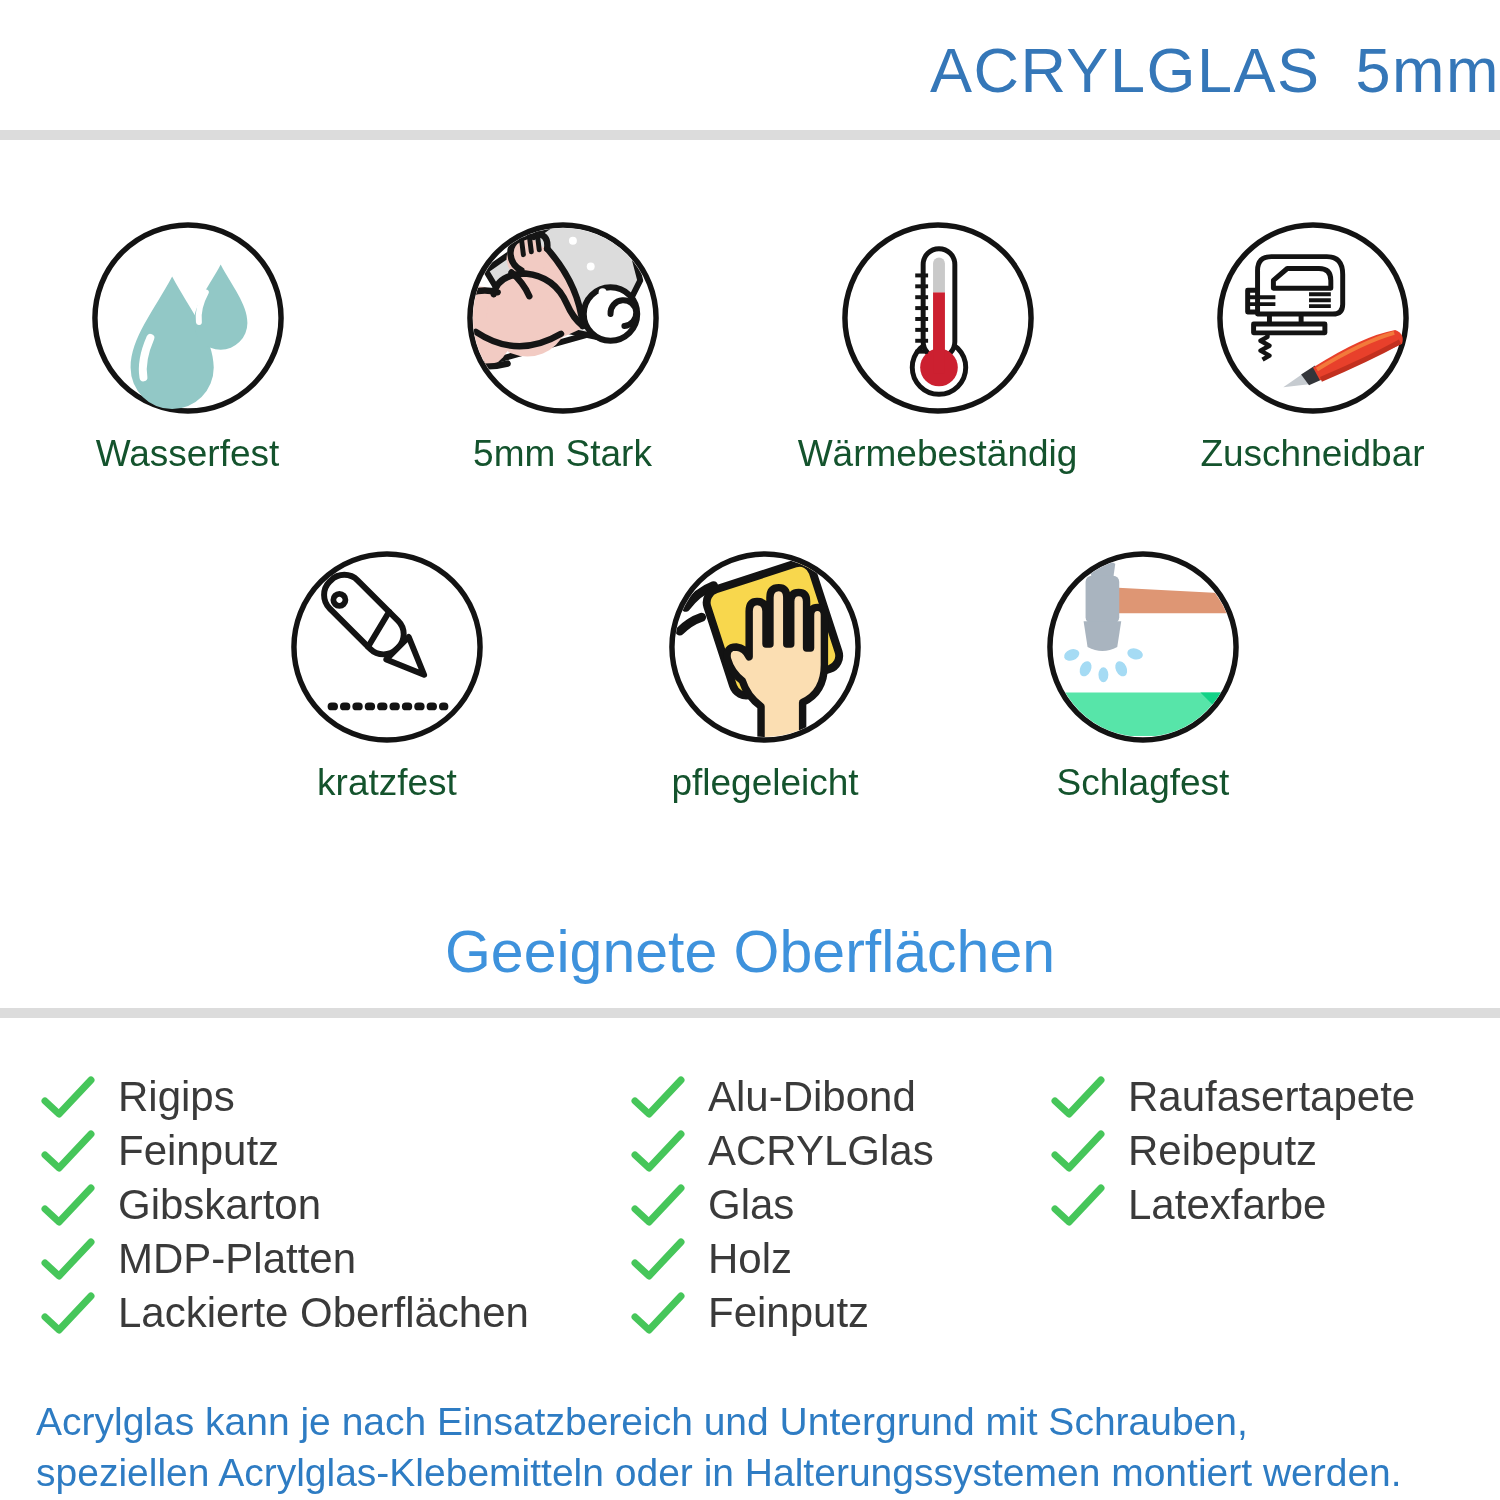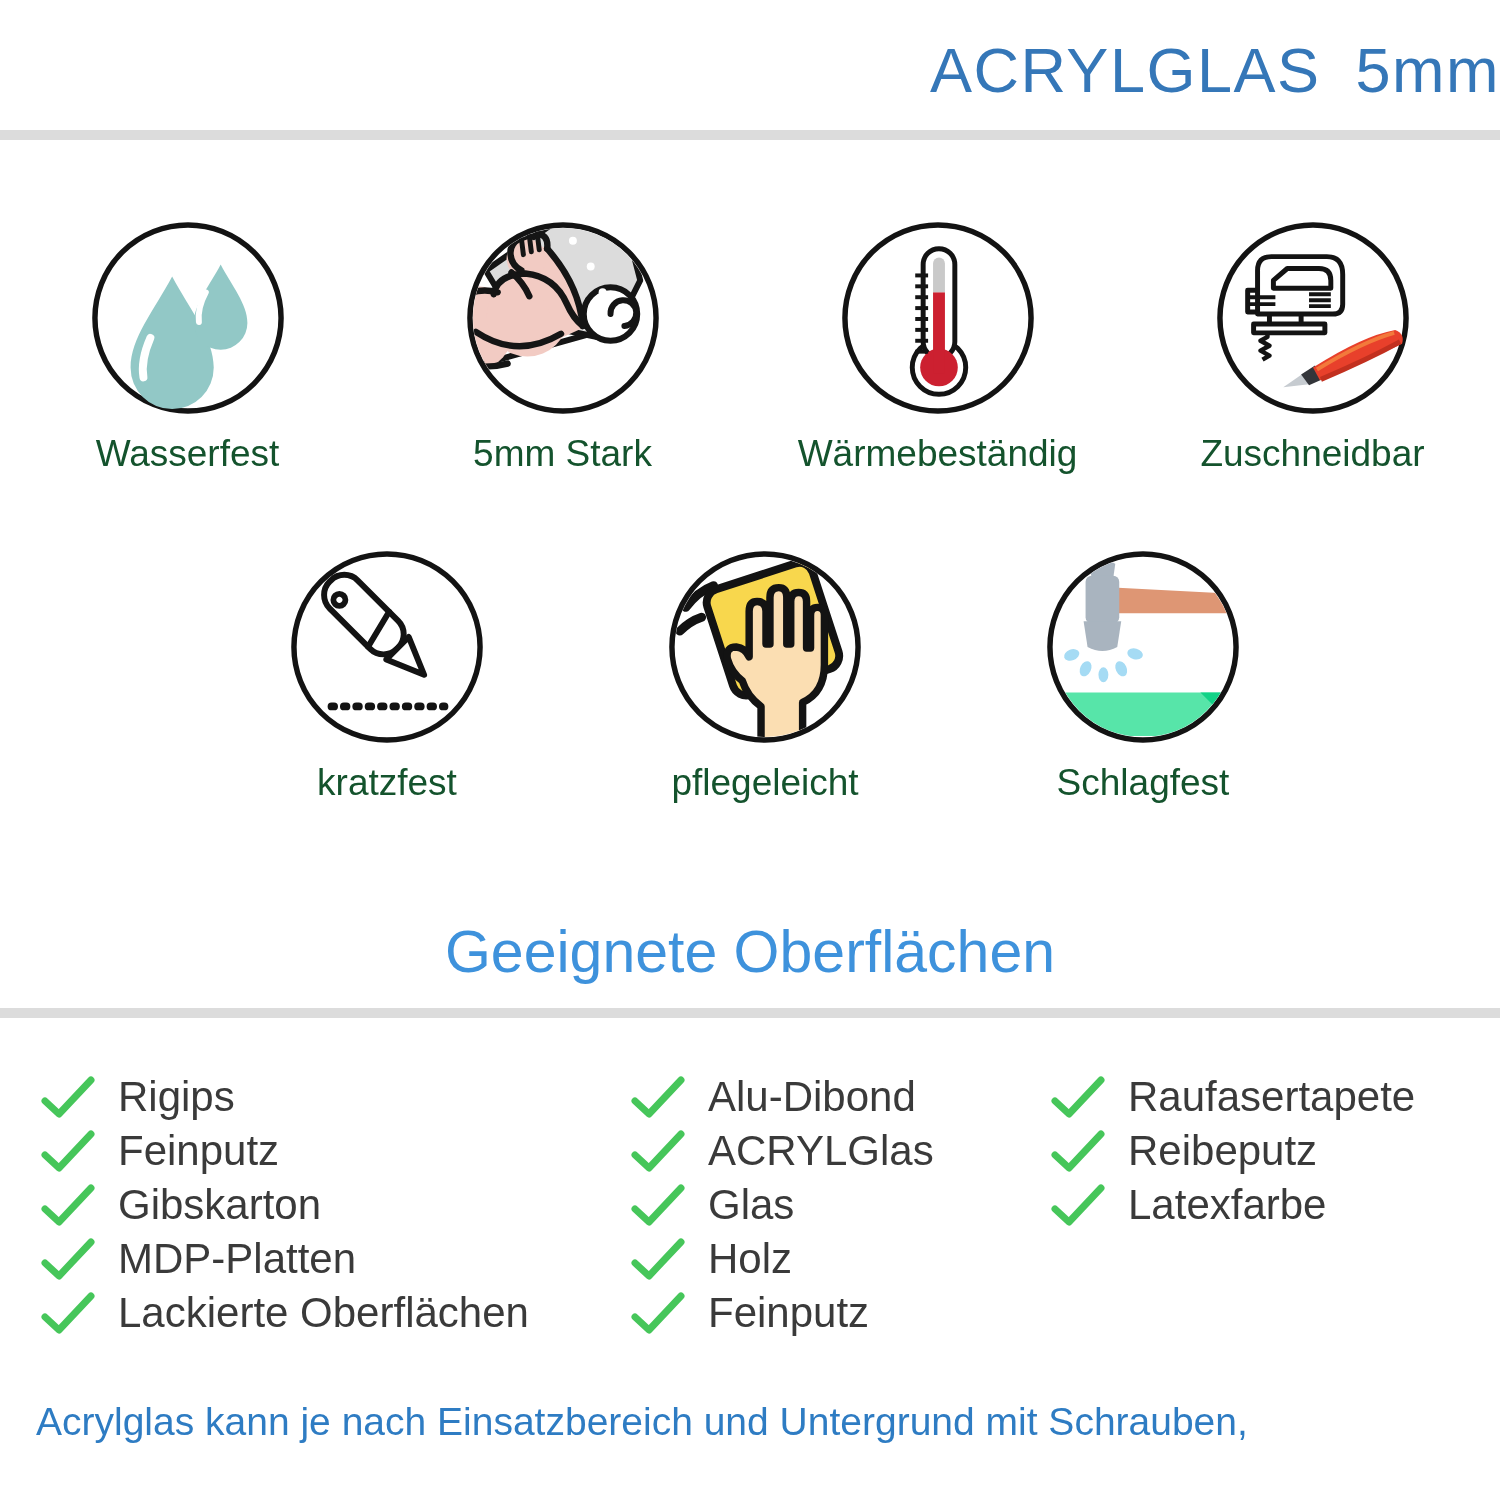--- a/index.html
+++ b/index.html
@@ -289,13 +289,14 @@
       <svg class="check" viewBox="0 0 56 44">
           <path d="M5 26 L19 39 L51 5" fill="none" stroke="#46C65A" stroke-width="7" stroke-linecap="round" stroke-linejoin="round"></path>
         </svg>
       <span>Latexfarbe</span>
     </div>
   </div>
 </div>
 
 <div class="footer">
   <div>Acrylglas kann je nach Einsatzbereich und Untergrund mit Schrauben,</div>
+  <div>speziellen Acrylglas-Klebemitteln oder in Halterungssystemen montiert werden.</div>
 </div>
 
 </body></html>

